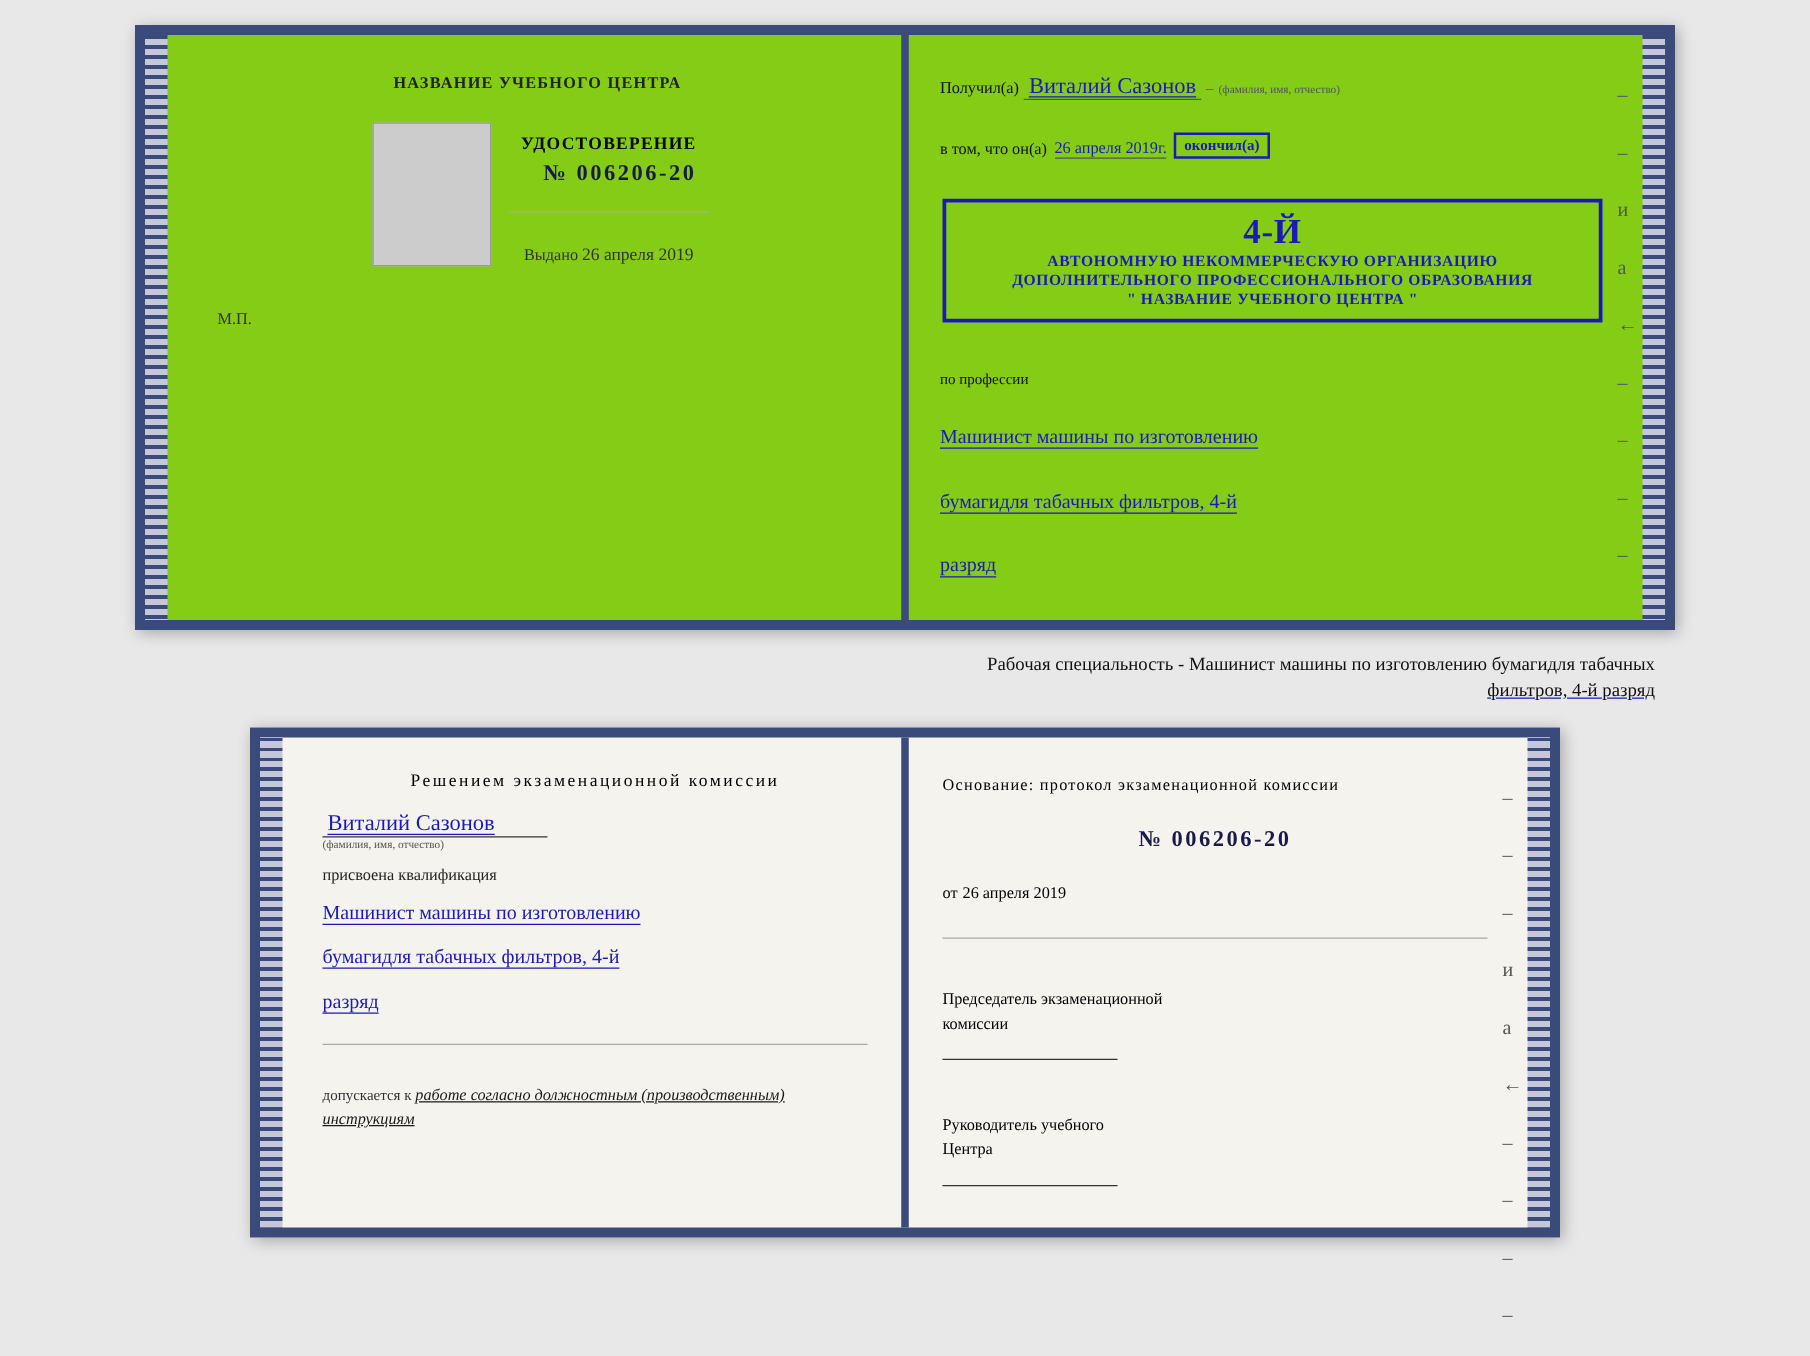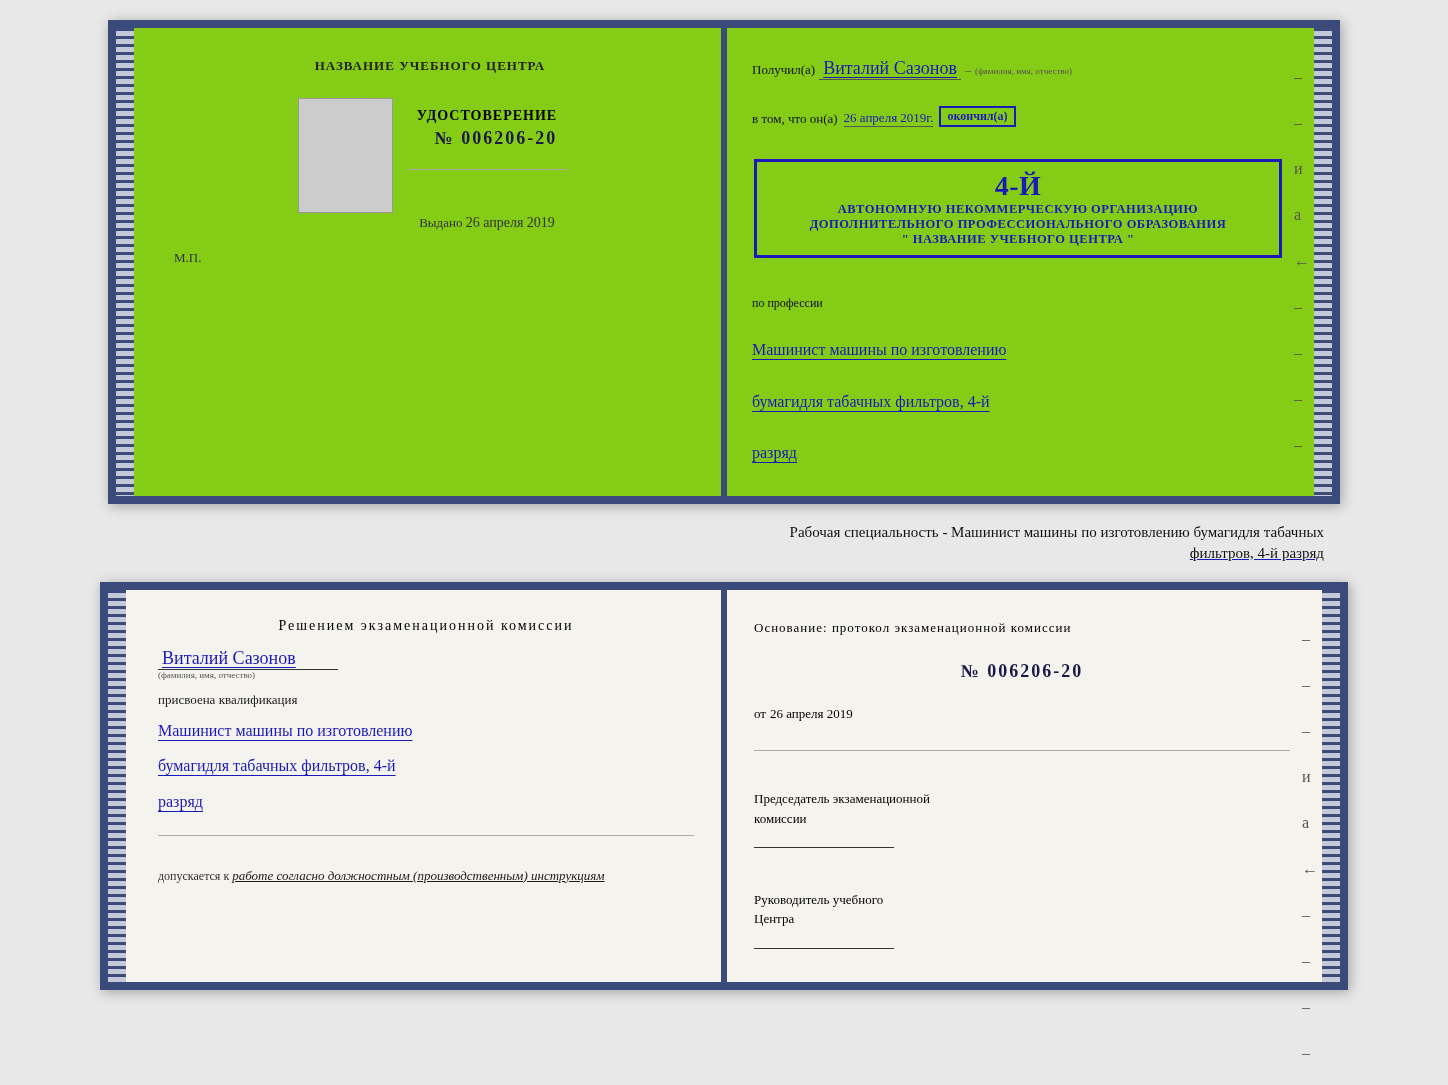--- a/index.html
+++ b/index.html
@@ -113,21 +113,21 @@
       font-size: 13px;
       color: #333;
       margin-top: 8px;
       align-self: flex-start;
       margin-left: 10px;
     }
 
     .vydano-line {
       font-size: 13px;
       color: #333;
-      margin-top: 25px;
+      margin-top: 6px;
       text-align: center;
     }
     .vydano-line span.handwritten {
       font-family: 'Segoe Script', 'Comic Sans MS', cursive;
       font-size: 14px;
     }
 
     
     .right-content {
       padding-right: 20px;
@@ -225,21 +225,21 @@
     }
     .subtitle-text .underline-blue {
       text-decoration: underline;
       text-decoration-color: #1a1abb;
       color: #111;
     }
 
     
     .bottom-book {
       display: flex;
-      width: 1248px;
+      width: 1048px;
       background: #f5f3ee;
       border: 8px solid #3a4a7a;
       box-shadow: 2px 2px 12px rgba(0,0,0,0.3);
       position: relative;
     }
     .bottom-book::after {
       content: '';
       position: absolute;
       left: 50%;
       top: 0;
@@ -411,21 +411,21 @@
             <div class="udost-number">№ 006206-20</div>
           </div>
           <hr class="hr-line" style="width:160px;">
           <div class="vydano-line">
             <span>Выдано</span>
             <span class="handwritten">26 апреля 2019</span>
           </div>
         </div>
       </div>
 
-      <div class="mp-line" style="margin-top:5px;">М.П.</div>
+      <div class="mp-line" style="margin-top:20px;">М.П.</div>
     </div>
   </div>
 
   <div class="page-right">
     <div class="right-content">
 
       <div class="poluchil-line">
         <span class="poluchil-label">Получил(а)</span>
         <span class="handwritten-name">Виталий Сазонов</span>
         <span style="font-size:12px;color:#555;">–</span>

